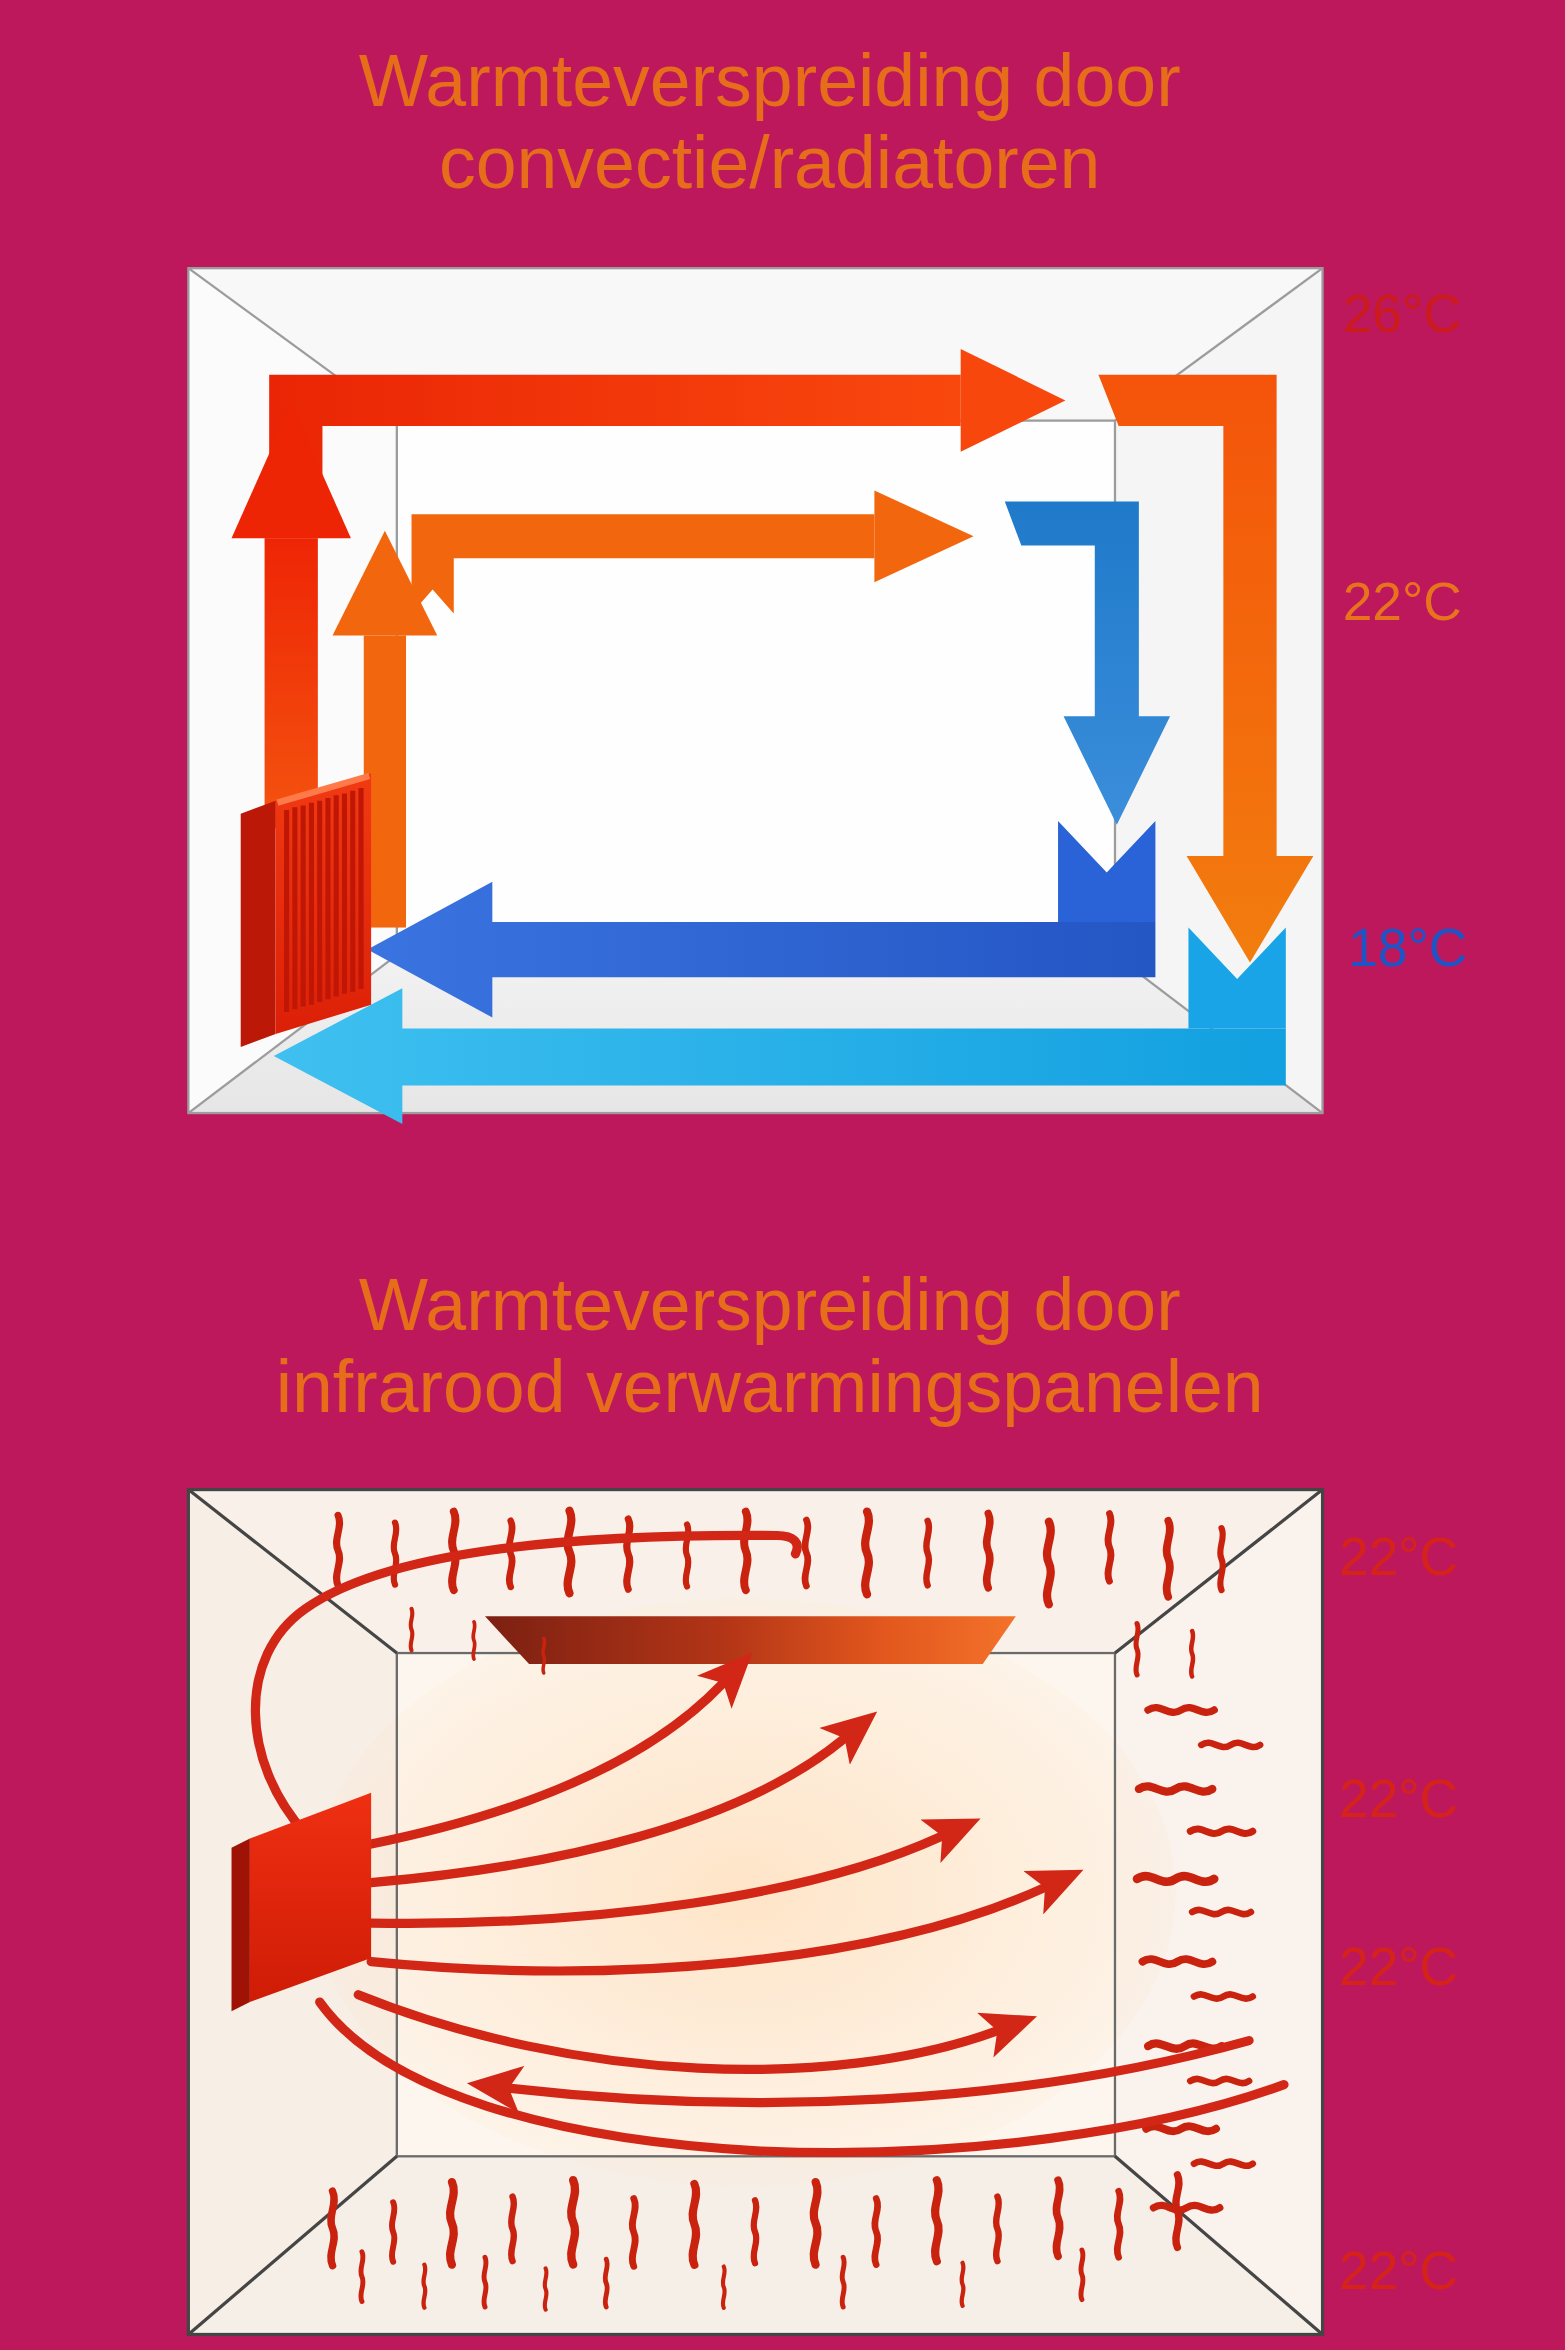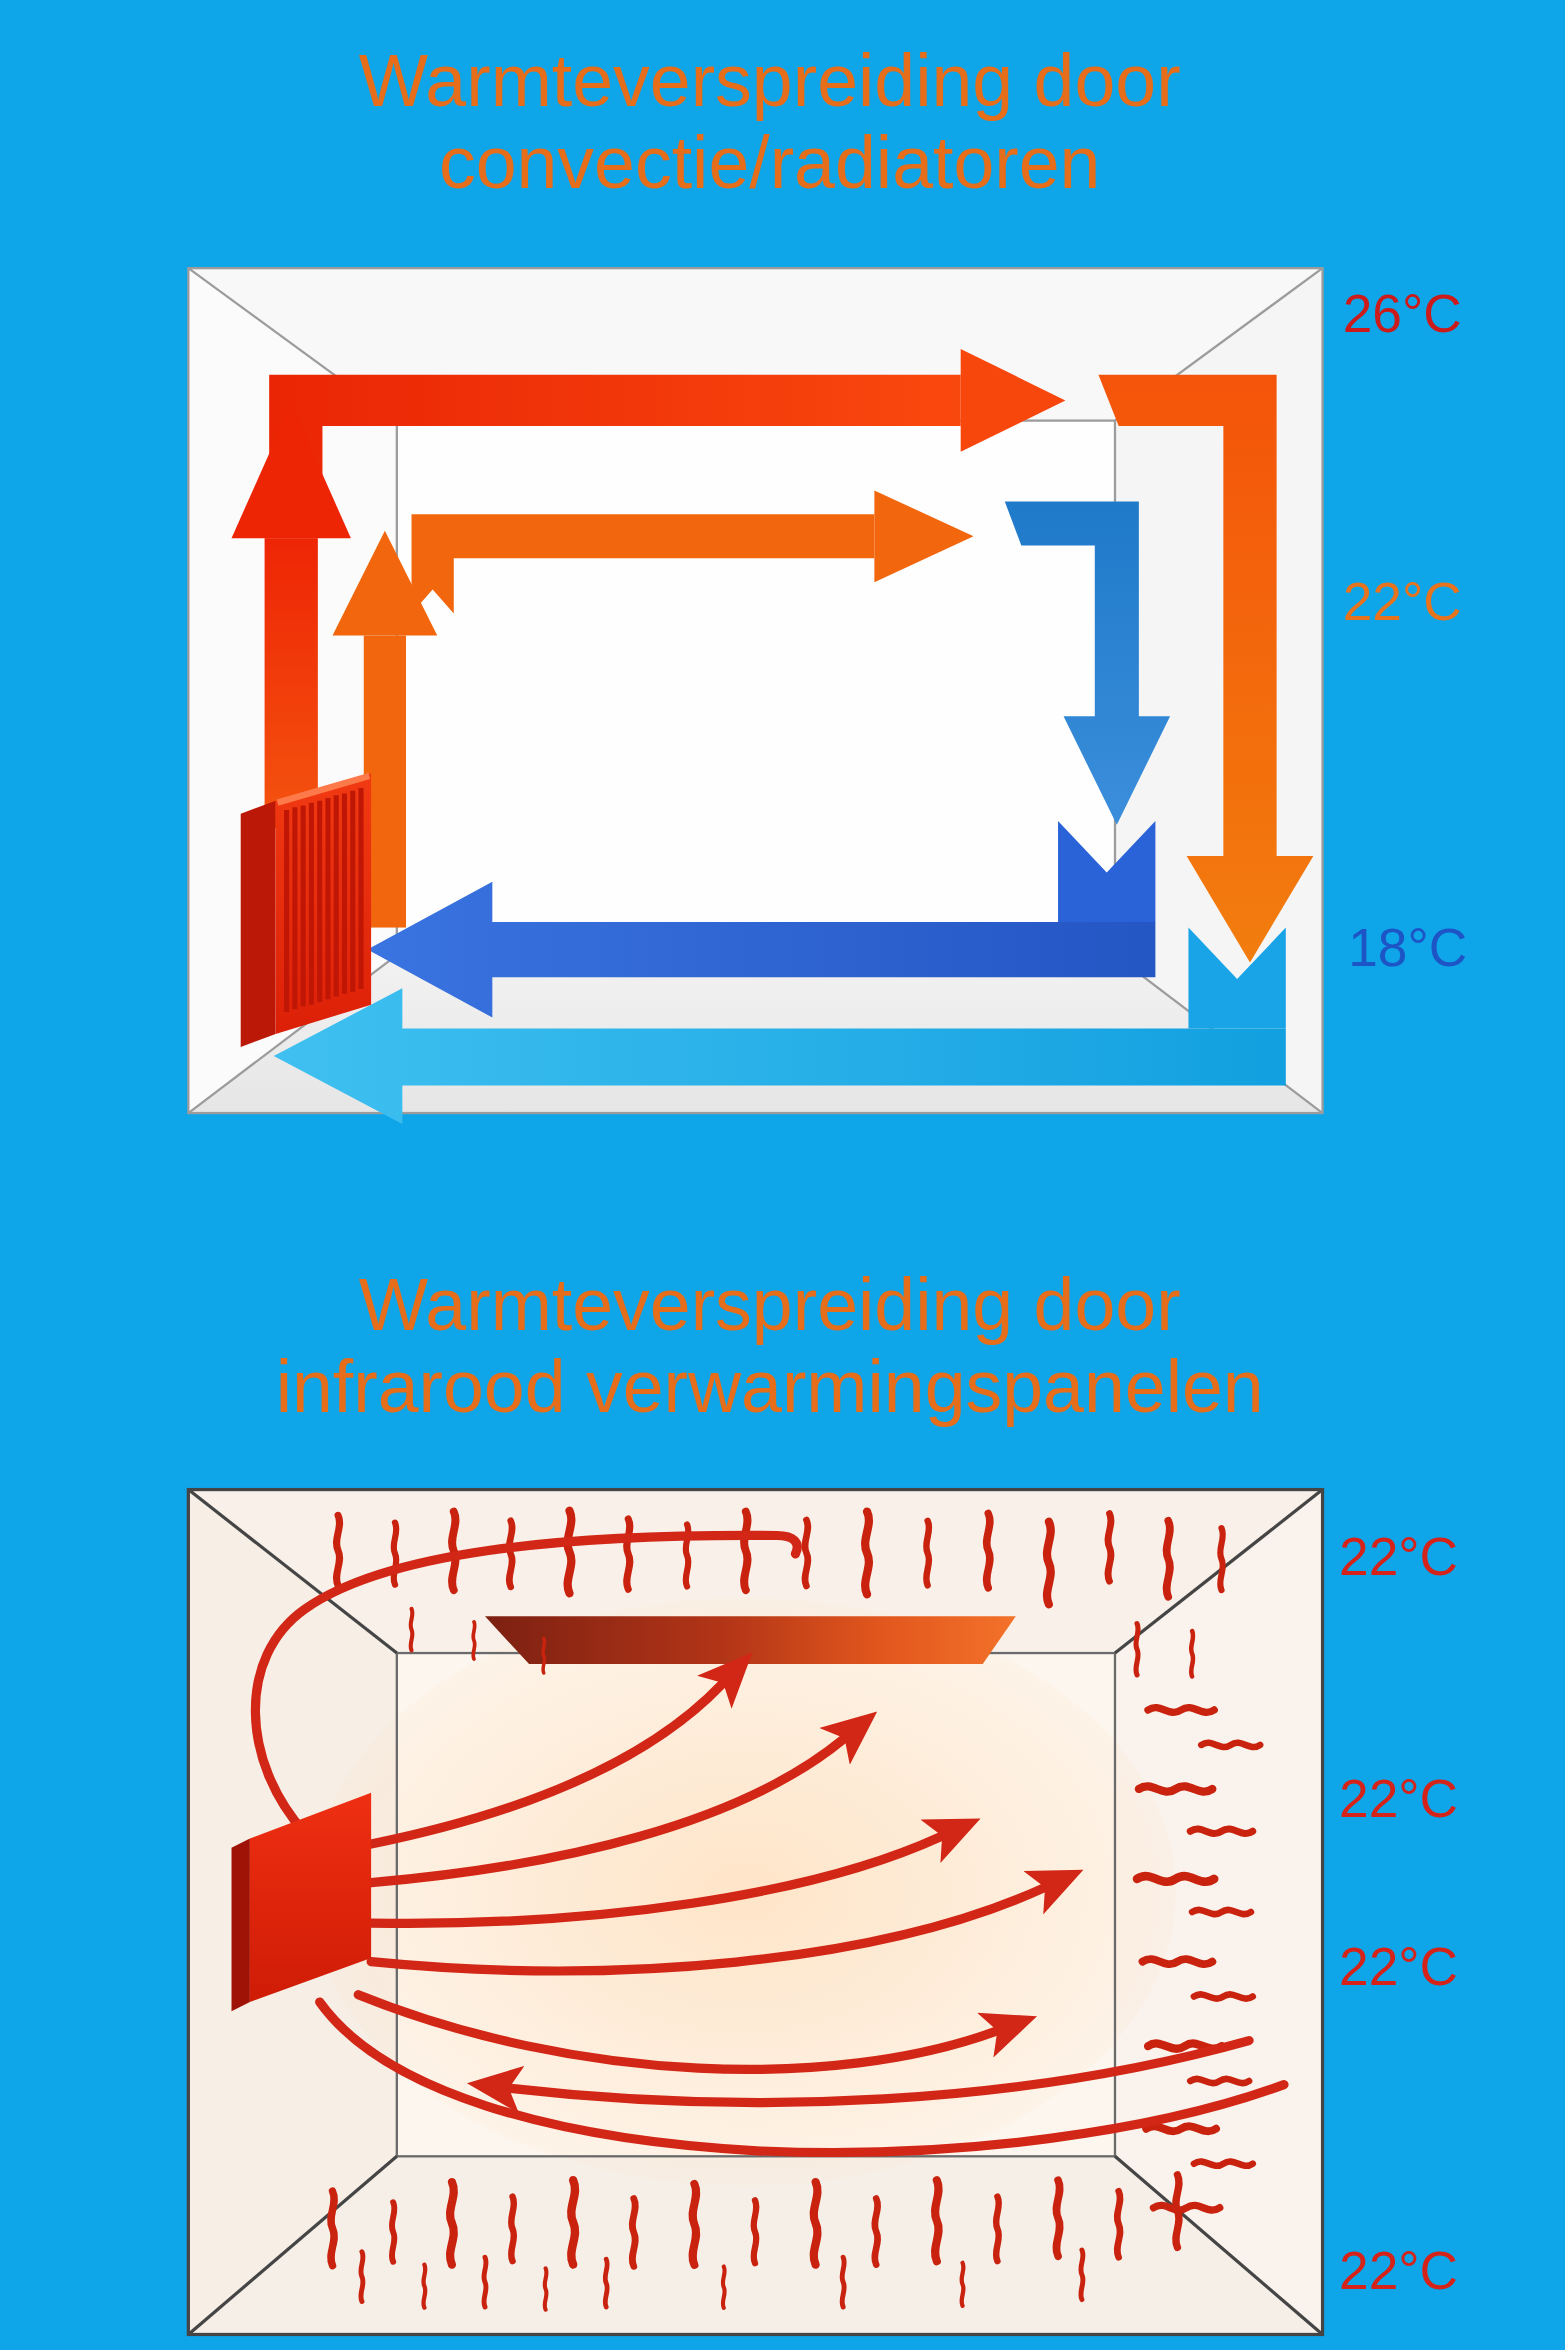--- a/index.html
+++ b/index.html
@@ -1,19 +1,19 @@
 <!DOCTYPE html>
 <html style="font-size:14.7px"><head>
 <meta charset="utf-8">
 <style>
   html,body{margin:0;padding:0;background:#ffffff;}
   .canvas{
     position:relative;
     width:1566px;height:2351px;
-    background:#0ea5e9;
+    background:#be185d;
     font-family:"Liberation Sans",sans-serif;
     overflow:hidden;
   }
   .canvas svg{position:absolute;left:0;top:0;}
   text{font-family:"Liberation Sans",sans-serif;}
   .title-text{font-weight:400;}
 </style>
 </head>
 <body>
 

